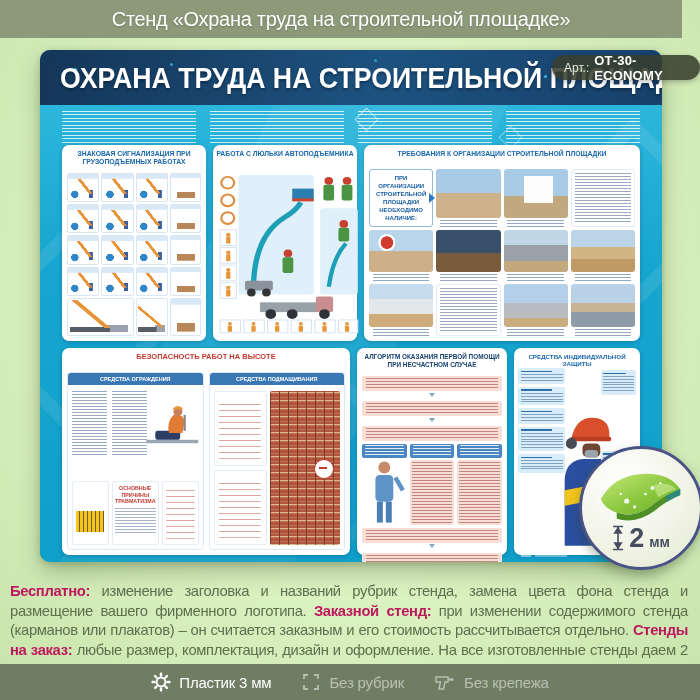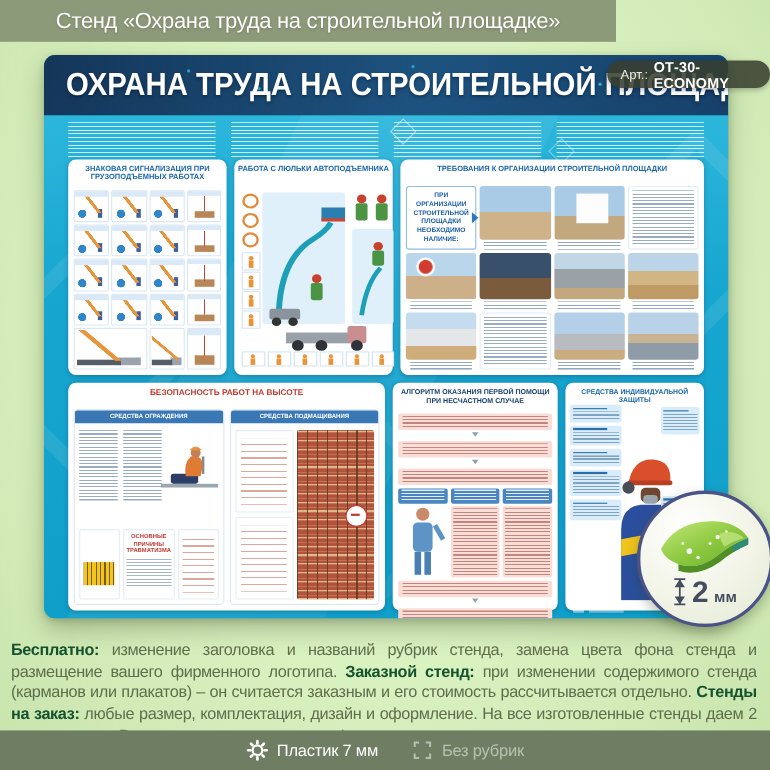--- a/index.html
+++ b/index.html
@@ -3,21 +3,21 @@
 <meta charset="utf-8">
 <style>
   html,body{margin:0;padding:0;}
   body{
     width:700px;height:700px;position:relative;overflow:hidden;
     font-family:"Liberation Sans",sans-serif;
     background:radial-gradient(ellipse at 50% 42%,#e8f9d4 0%,#daf1c0 55%,#c8e3ac 100%);
   }
   
   #titlebar{
-    position:absolute;left:0;top:0;width:560px;height:38px;background:#8d9a7a;
+    position:absolute;left:0;top:0;width:682px;height:38px;background:#8d9a7a;
     color:#fff;font-size:20px;display:flex;align-items:center;justify-content:center;
     text-shadow:0 1px 2px rgba(60,70,40,.35);letter-spacing:-.3px;
   }
   
   #poster{
     position:absolute;left:40px;top:50px;width:622px;height:512px;border-radius:10px;
     overflow:hidden;box-shadow:0 10px 22px rgba(70,90,50,.35),0 2px 6px rgba(70,90,50,.25);
     background:#17a6d0;
   }
   #poster-header{
@@ -167,21 +167,21 @@
   #badge{position:absolute;left:579px;top:446px;width:118px;height:118px;border-radius:50%;
     background:radial-gradient(circle at 35% 28%,#ffffff,#f0f3e4 60%,#e2e8d2);
     border:3px solid #4a5386;z-index:40;box-shadow:0 5px 12px rgba(50,70,30,.35);overflow:hidden;}
   .slab{position:absolute;left:8%;top:9%;width:84%;height:56%;}
   .thick{position:absolute;left:0;right:0;bottom:13%;display:flex;align-items:center;justify-content:center;gap:5px;}
   .tval{font-size:27px;font-weight:bold;color:#474d60;line-height:1;}
   .tunit{font-size:14px;font-weight:bold;color:#474d60;margin-top:7px;}
   
   #description{position:absolute;left:10px;right:12px;top:582px;margin:0;
     font-size:14.8px;line-height:1.33;text-align:justify;color:#5f6e4c;letter-spacing:-.35px;}
-  #description b{font-weight:bold;color:#14532d;}
+  #description b{font-weight:bold;color:#be185d;}
   
   #footer{position:absolute;left:0;right:0;top:664px;height:36px;background:#6f7e63;
     display:flex;align-items:center;justify-content:center;gap:30px;}
   .fitem{display:flex;align-items:center;gap:8px;color:#fff;font-size:15px;letter-spacing:-.2px;}
   .fitem.dim{opacity:.5;}
   .fitem svg{display:block;}
 </style>
 </head>
 <body>
 
@@ -554,21 +554,28 @@
         <line x1="10" y1="1.6" x2="10" y2="3.6"></line>
           <line x1="10" y1="16.4" x2="10" y2="18.4"></line>
         <line x1="1.6" y1="10" x2="3.6" y2="10"></line>
           <line x1="16.4" y1="10" x2="18.4" y2="10"></line>
         <line x1="4.1" y1="4.1" x2="5.5" y2="5.5"></line>
           <line x1="14.5" y1="14.5" x2="15.9" y2="15.9"></line>
         <line x1="4.1" y1="15.9" x2="5.5" y2="14.5"></line>
           <line x1="14.5" y1="5.5" x2="15.9" y2="4.1"></line>
       </g>
     </svg>
-    <span>Пластик 7 мм</span>
+    <span>Пластик 3 мм</span>
   </div>
   <div class="fitem dim">
     <svg width="20" height="20" viewBox="0 0 20 20">
       <path d="M3 7 V3 H7 M13 3 H17 V7 M17 13 V17 H13 M7 17 H3 V13" fill="none" stroke="#fff" stroke-width="1.8"></path>
     </svg>
     <span>Без рубрик</span>
   </div>
+  <div class="fitem dim">
+    <svg width="22" height="20" viewBox="0 0 22 20">
+      <path d="M2 5 h12 v5 h-3 l-1.5 7 h-4.5 l1.5 -7 H2 Z" fill="none" stroke="#fff" stroke-width="1.5"></path>
+      <rect x="14.5" y="6.3" width="5" height="2.4" fill="#fff"></rect>
+    </svg>
+    <span>Без крепежа</span>
+  </div>
 </div>
 
 </body></html>

